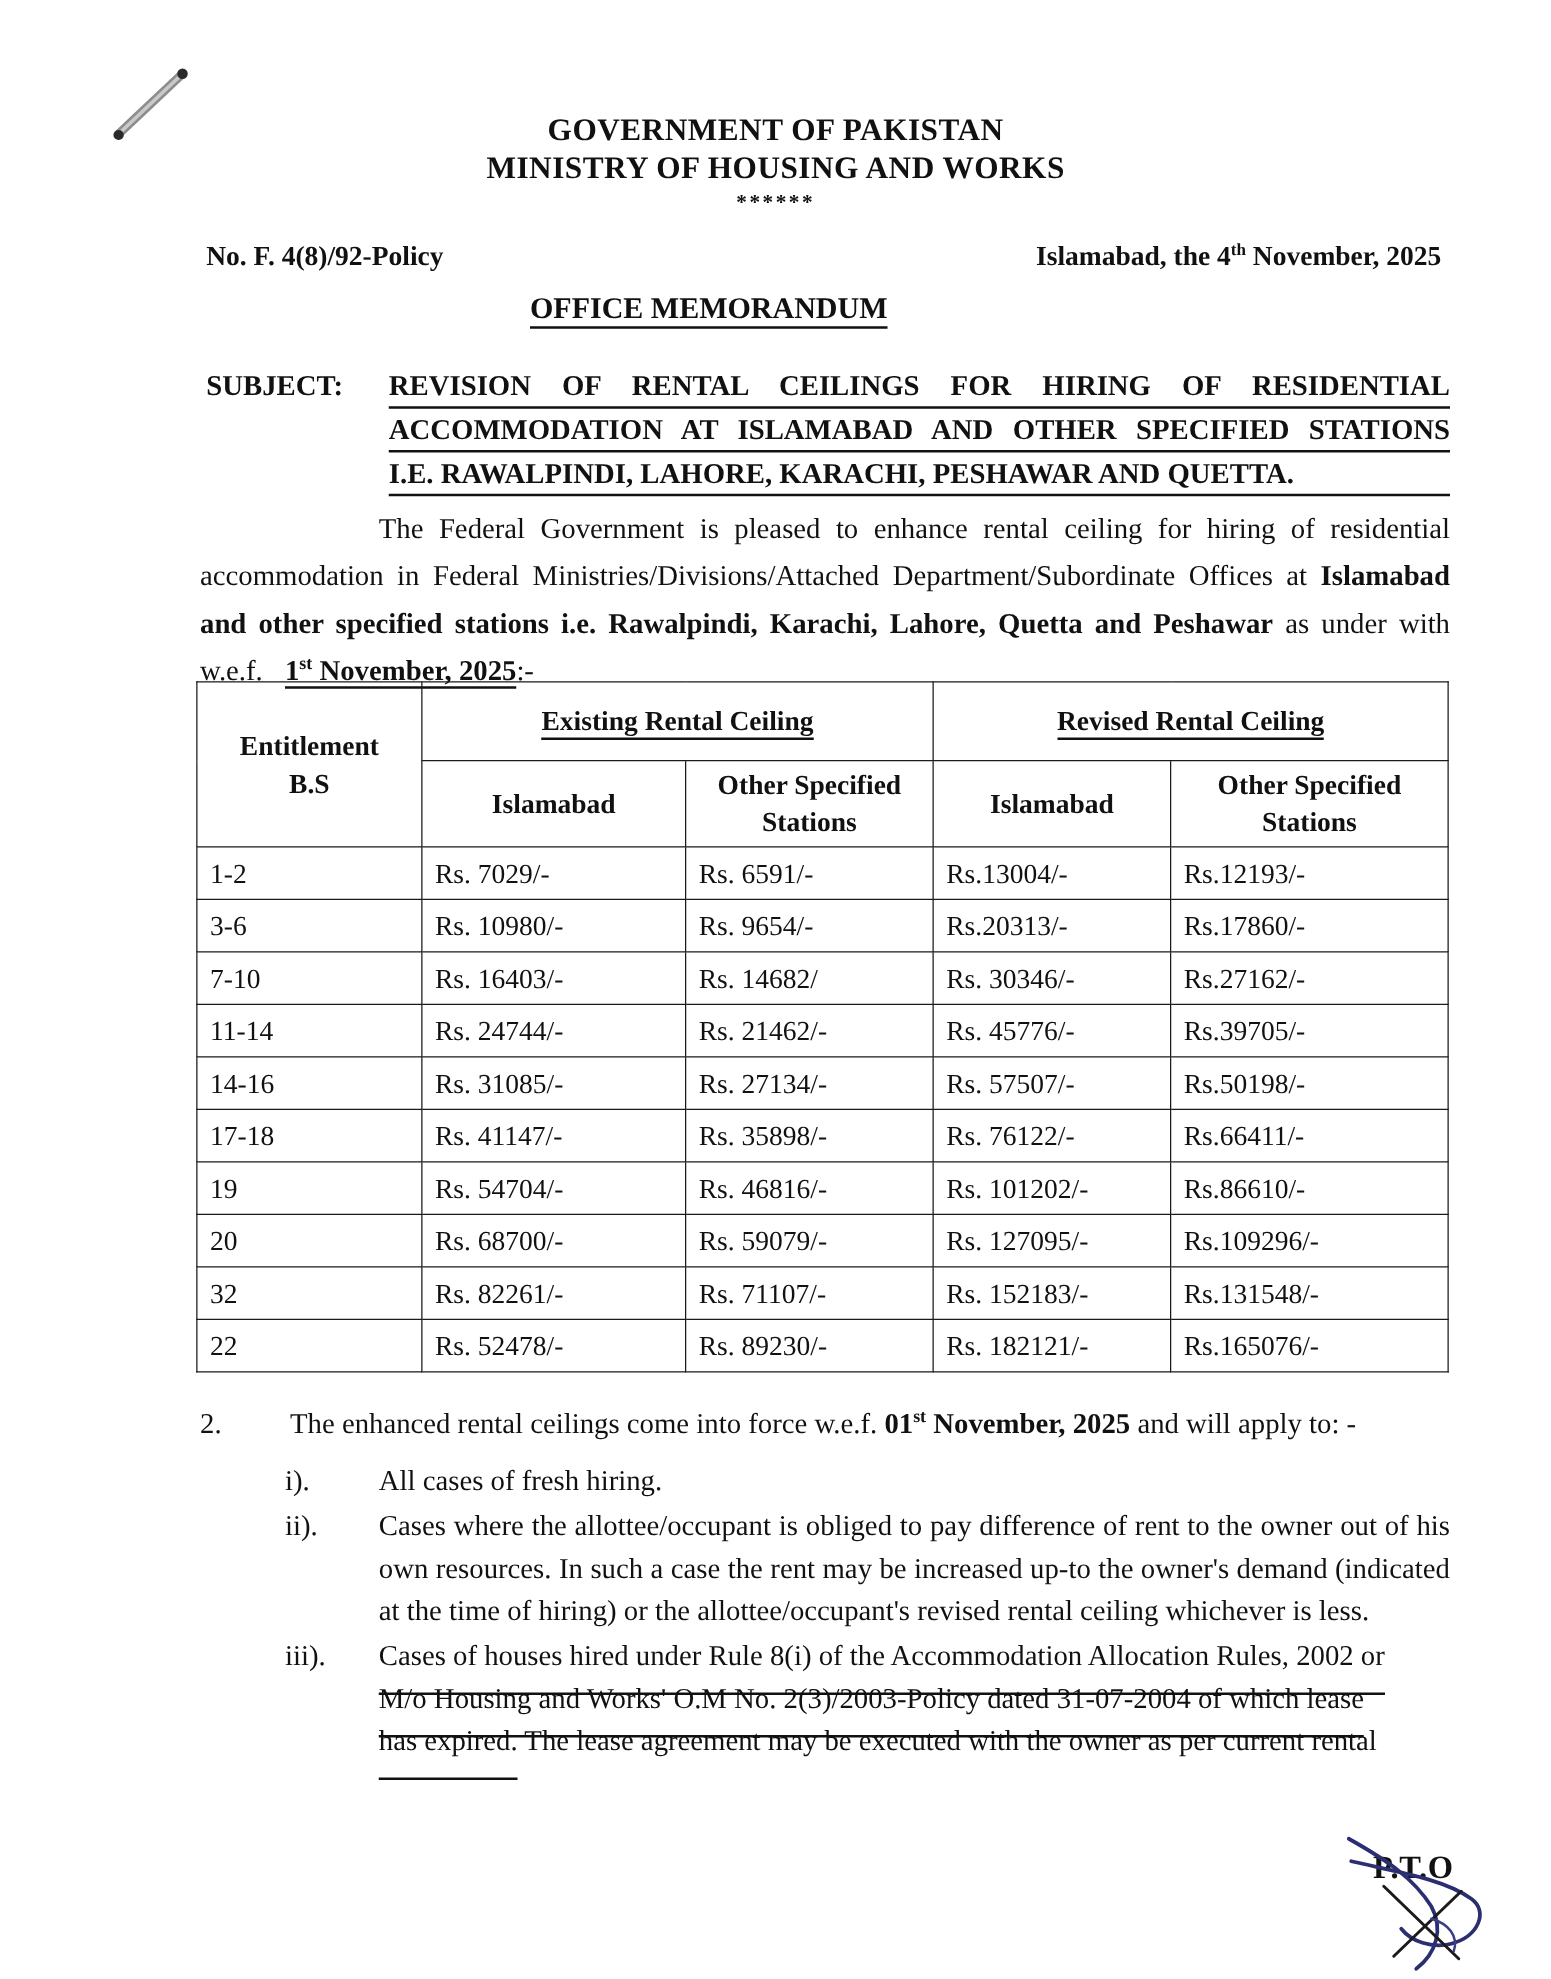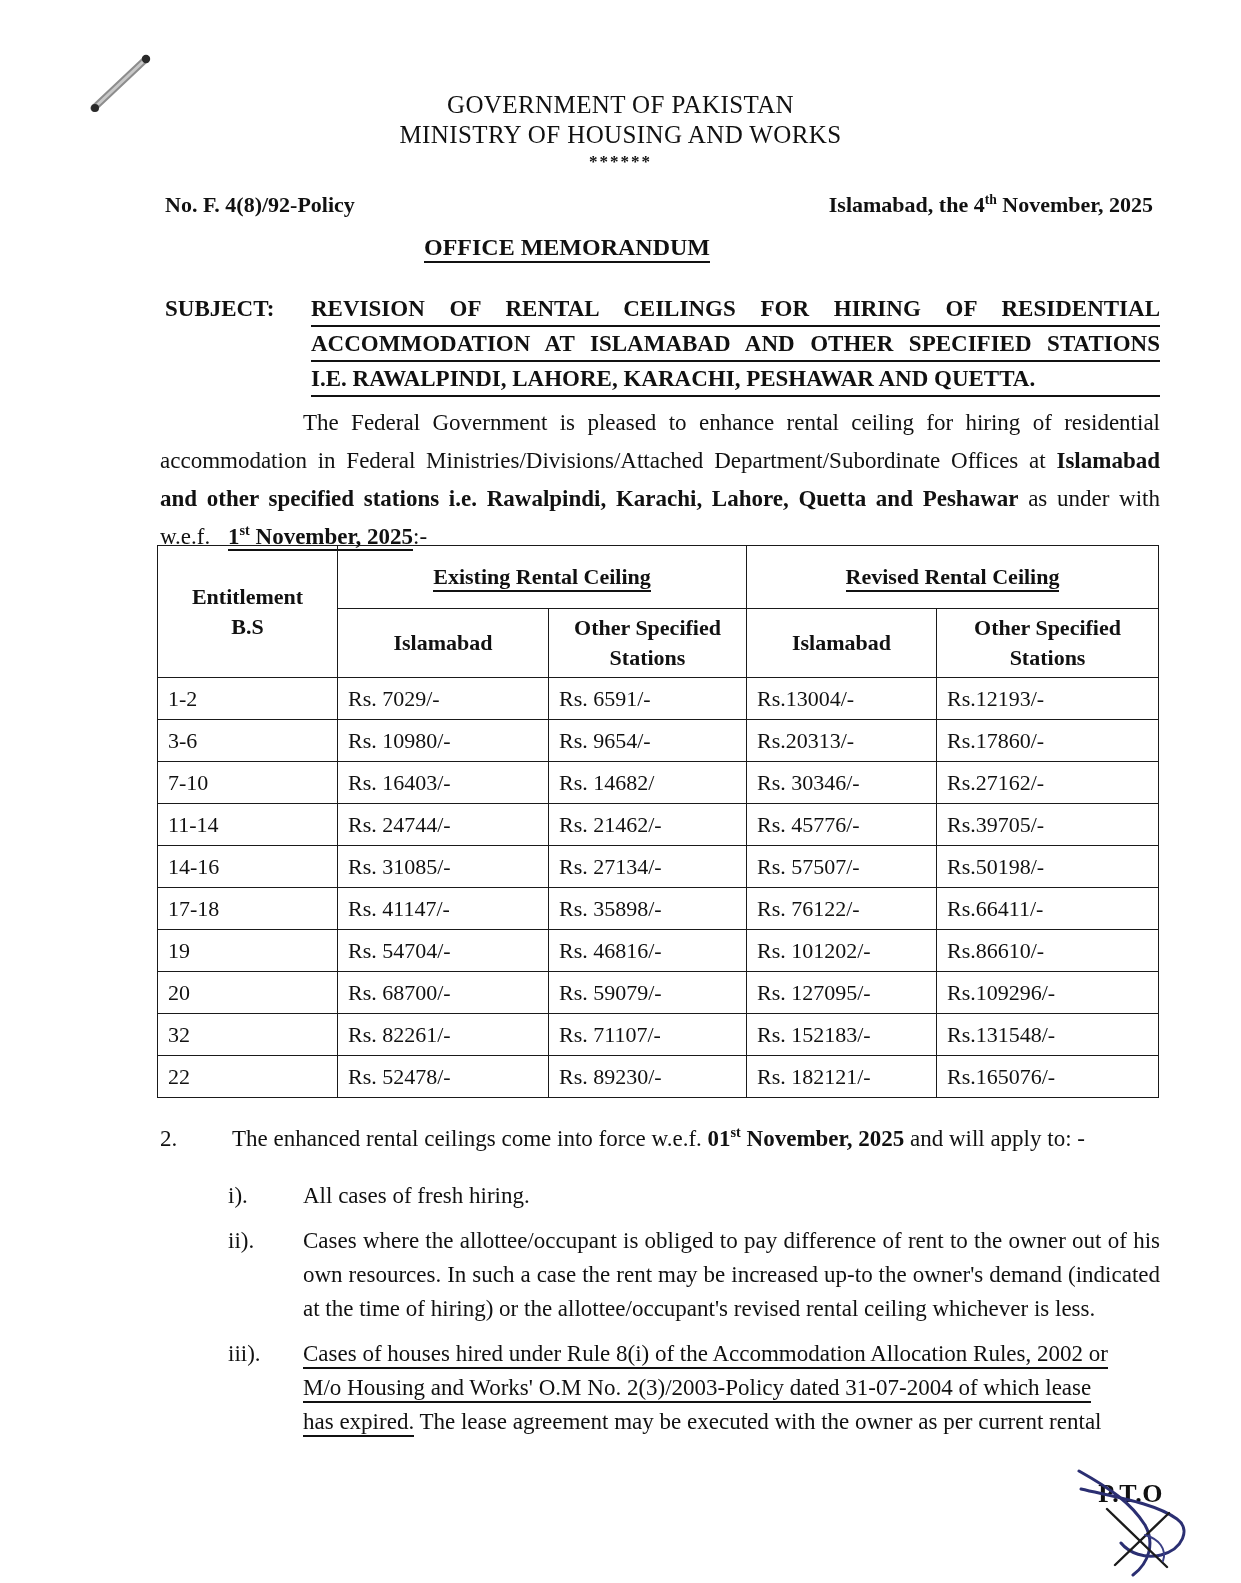--- a/index.html
+++ b/index.html
@@ -31,21 +31,21 @@
   
   .masthead {
     position: absolute;
     left: 0;
     top: 90px;
     width: 1241px;
     text-align: center;
   }
   .masthead .gov-line,
   .masthead .ministry-line {
-    font-weight: normal;
+    font-weight: bold;
     font-size: 25px;
     letter-spacing: 0.4px;
     line-height: 30px;
   }
   .masthead .stars {
     font-weight: bold;
     font-size: 17px;
     letter-spacing: 2px;
     line-height: 22px;
     margin-top: 1px;
@@ -203,24 +203,23 @@
   .subitem .rn {
     position: absolute;
     left: 68px;
     top: 0;
     width: 60px;
   }
   .subitem .body {
     display: block;
     margin-left: 143px;
     text-align: justify;
-    margin-top: 11px;
   }
   .subitem .body.nojust { text-align: left; }
-  .ul-seg { border-bottom: 2px solid #111; padding-bottom: 1px; }
+  .ul-seg { border-bottom: 2px solid #111; padding-bottom: 17px; }
 
   
   .pto {
     position: absolute;
     right: 78px;
     bottom: 74px;
     font-weight: bold;
     font-size: 26px;
     letter-spacing: 0.5px;
   }

